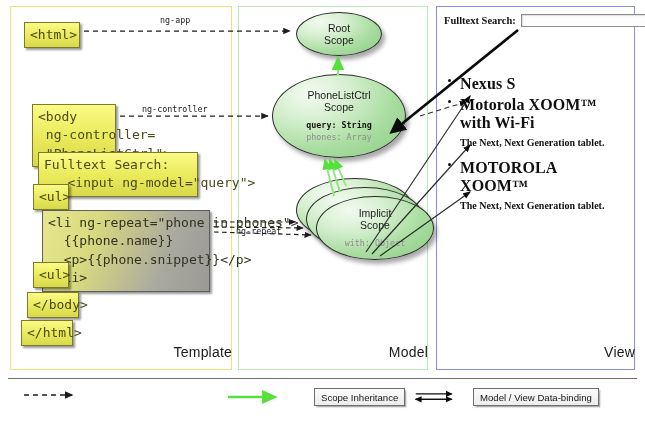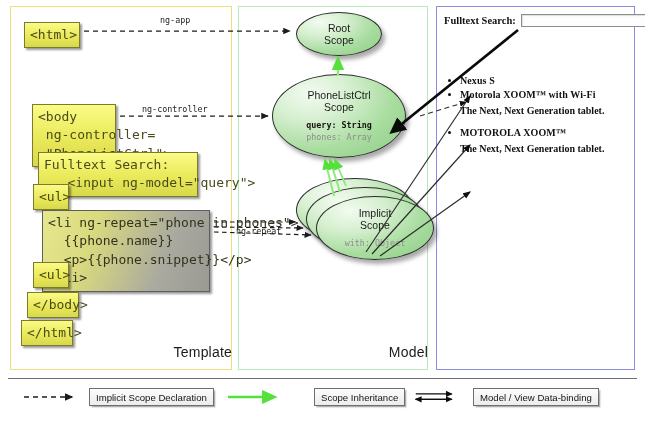--- a/index.html
+++ b/index.html
@@ -86,21 +86,21 @@
   .view-search-row{display:flex;align-items:center;gap:5px;font-size:10.5px;font-weight:bold;}
   .view-search-label{white-space:nowrap;}
   .view-input{
     flex:1;height:13px;box-sizing:border-box;
     border:1px solid #8d8d8d;background:#fdfdfd;
     box-shadow:inset 1px 1px 1px rgba(0,0,0,.12);
   }
   .view-list{margin:48px 0 0 0;padding:0;list-style:none;}
   .view-list li{position:relative;padding-left:16px;margin-bottom:3px;}
   .view-list li .bullet{position:absolute;left:4px;top:4px;width:3px;height:3px;border-radius:50%;background:#101010;}
-  .pname{font-size:10px;font-weight:bold;letter-spacing:.1px;}
+  .pname{font-size:16px;font-weight:bold;letter-spacing:.1px;}
   .psnip{font-size:10px;font-weight:bold;margin:5px 0 11px 0;}
 
   
   #wires{position:absolute;left:0;top:0;width:645px;height:425px;pointer-events:none;z-index:5;}
 
   .arrow-label{
     position:absolute;z-index:6;
     font-family:"DejaVu Sans Mono","Liberation Mono",monospace;
     font-size:8.4px;color:#222;background:transparent;
   }
@@ -197,20 +197,21 @@
       <li>
         <span class="bullet"></span>
         <div class="pname">MOTOROLA XOOM™</div>
         <div class="psnip">The Next, Next Generation tablet.</div>
       </li>
     </ul>
   </div>
 
   <div class="col-label lbl-template">Template</div>
   <div class="col-label lbl-model">Model</div>
+  <div class="col-label lbl-view">View</div>
 
   <div class="arrow-label al-ngapp">ng-app</div>
   <div class="arrow-label al-ngctrl">ng-controller</div>
   <div class="arrow-label al-ngrep">ng-repeat</div>
 
   <svg id="wires" viewBox="0 0 645 425">
     <defs>
       <marker id="mBlackDash" markerWidth="7" markerHeight="7" refX="5.4" refY="3" orient="auto">
         <path d="M0,0.4 L6,3 L0,5.6 Z" fill="#1c1c1c"></path>
       </marker>
@@ -253,21 +254,20 @@
 
     <div class="legend-item li-1">
       <svg class="legend-glyph" viewBox="0 0 60 14">
         <defs>
             <marker id="lm1" markerWidth="7" markerHeight="7" refX="5" refY="3" orient="auto">
           <path d="M0,0.4 L6,3 L0,5.6 Z" fill="#1c1c1c"></path>
             </marker>
           </defs>
         <path d="M2,7 L50,7" stroke="#1c1c1c" stroke-width="1.4" stroke-dasharray="5,4" fill="none" marker-end="url(#lm1)"></path>
       </svg>
-      <span class="legend-box">Implicit Scope Declaration</span>
     </div>
 
     <div class="legend-item li-2">
       <svg class="legend-glyph" viewBox="0 0 60 14">
         <defs>
             <marker id="lm2" markerWidth="7" markerHeight="7" refX="4.6" refY="3" orient="auto">
           <path d="M0,0.3 L6,3 L0,5.7 Z" fill="#55e03c"></path>
             </marker>
           </defs>
         <path d="M2,7 L48,7" stroke="#55e03c" stroke-width="2.6" fill="none" marker-end="url(#lm2)"></path>

